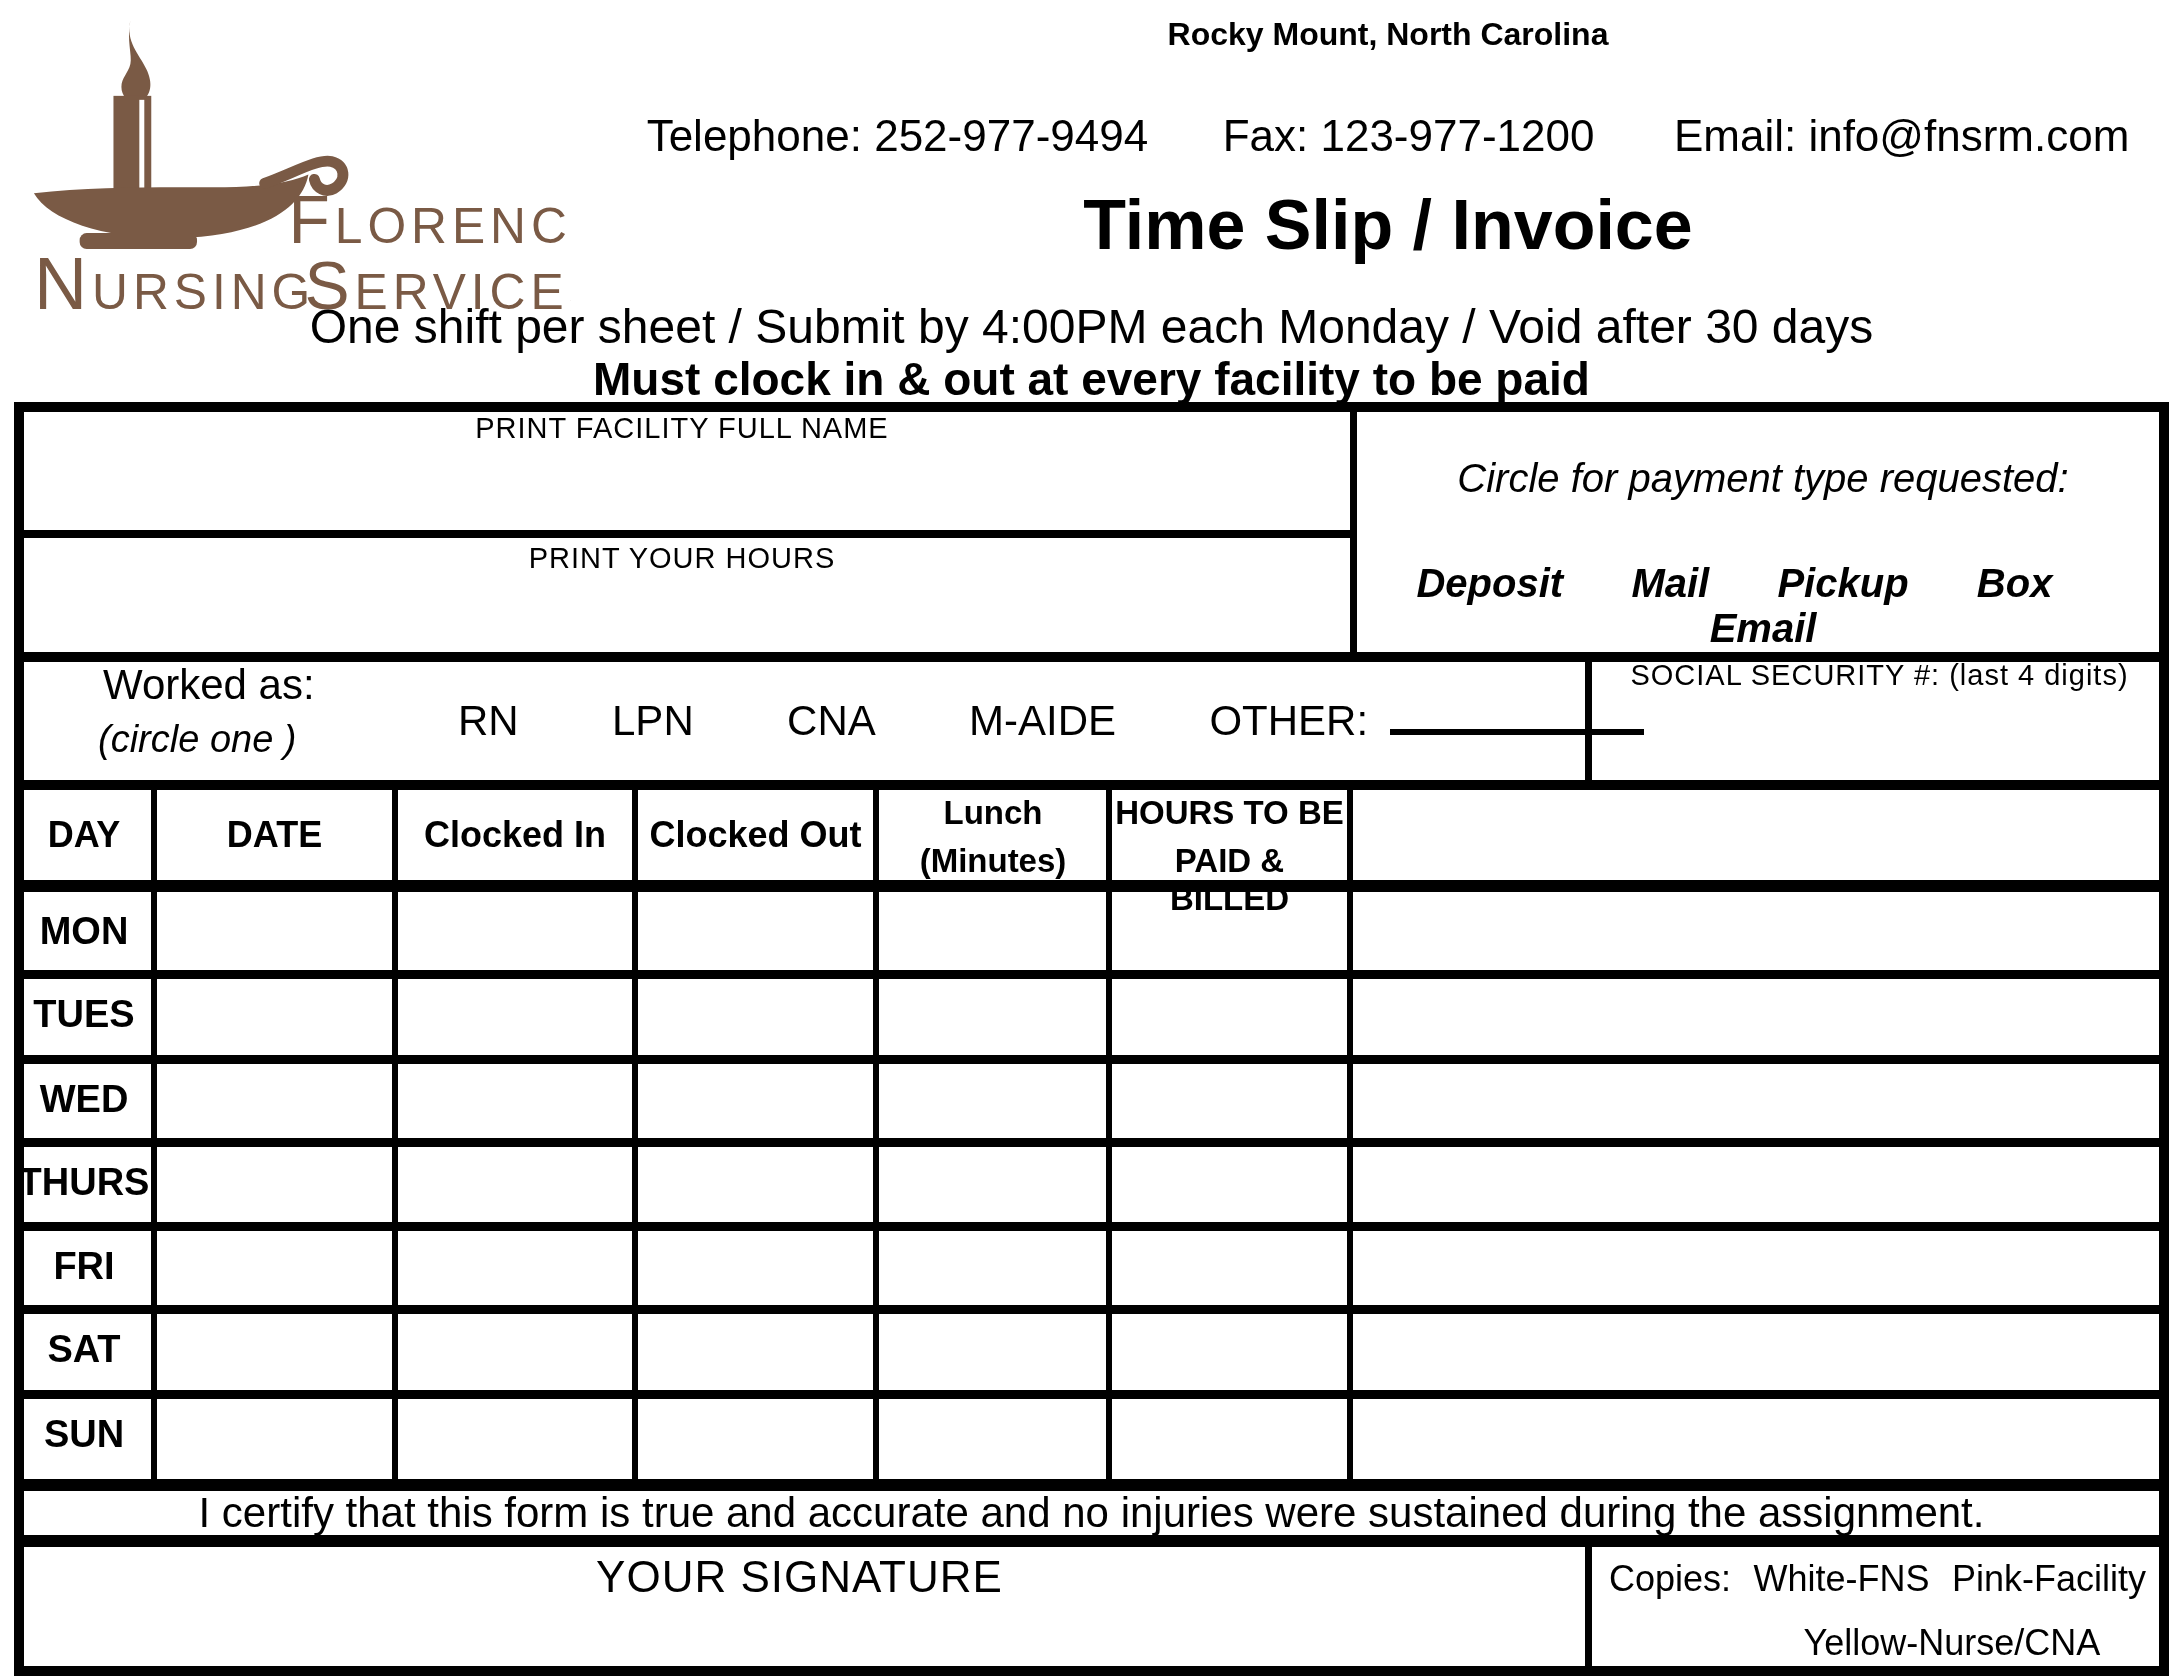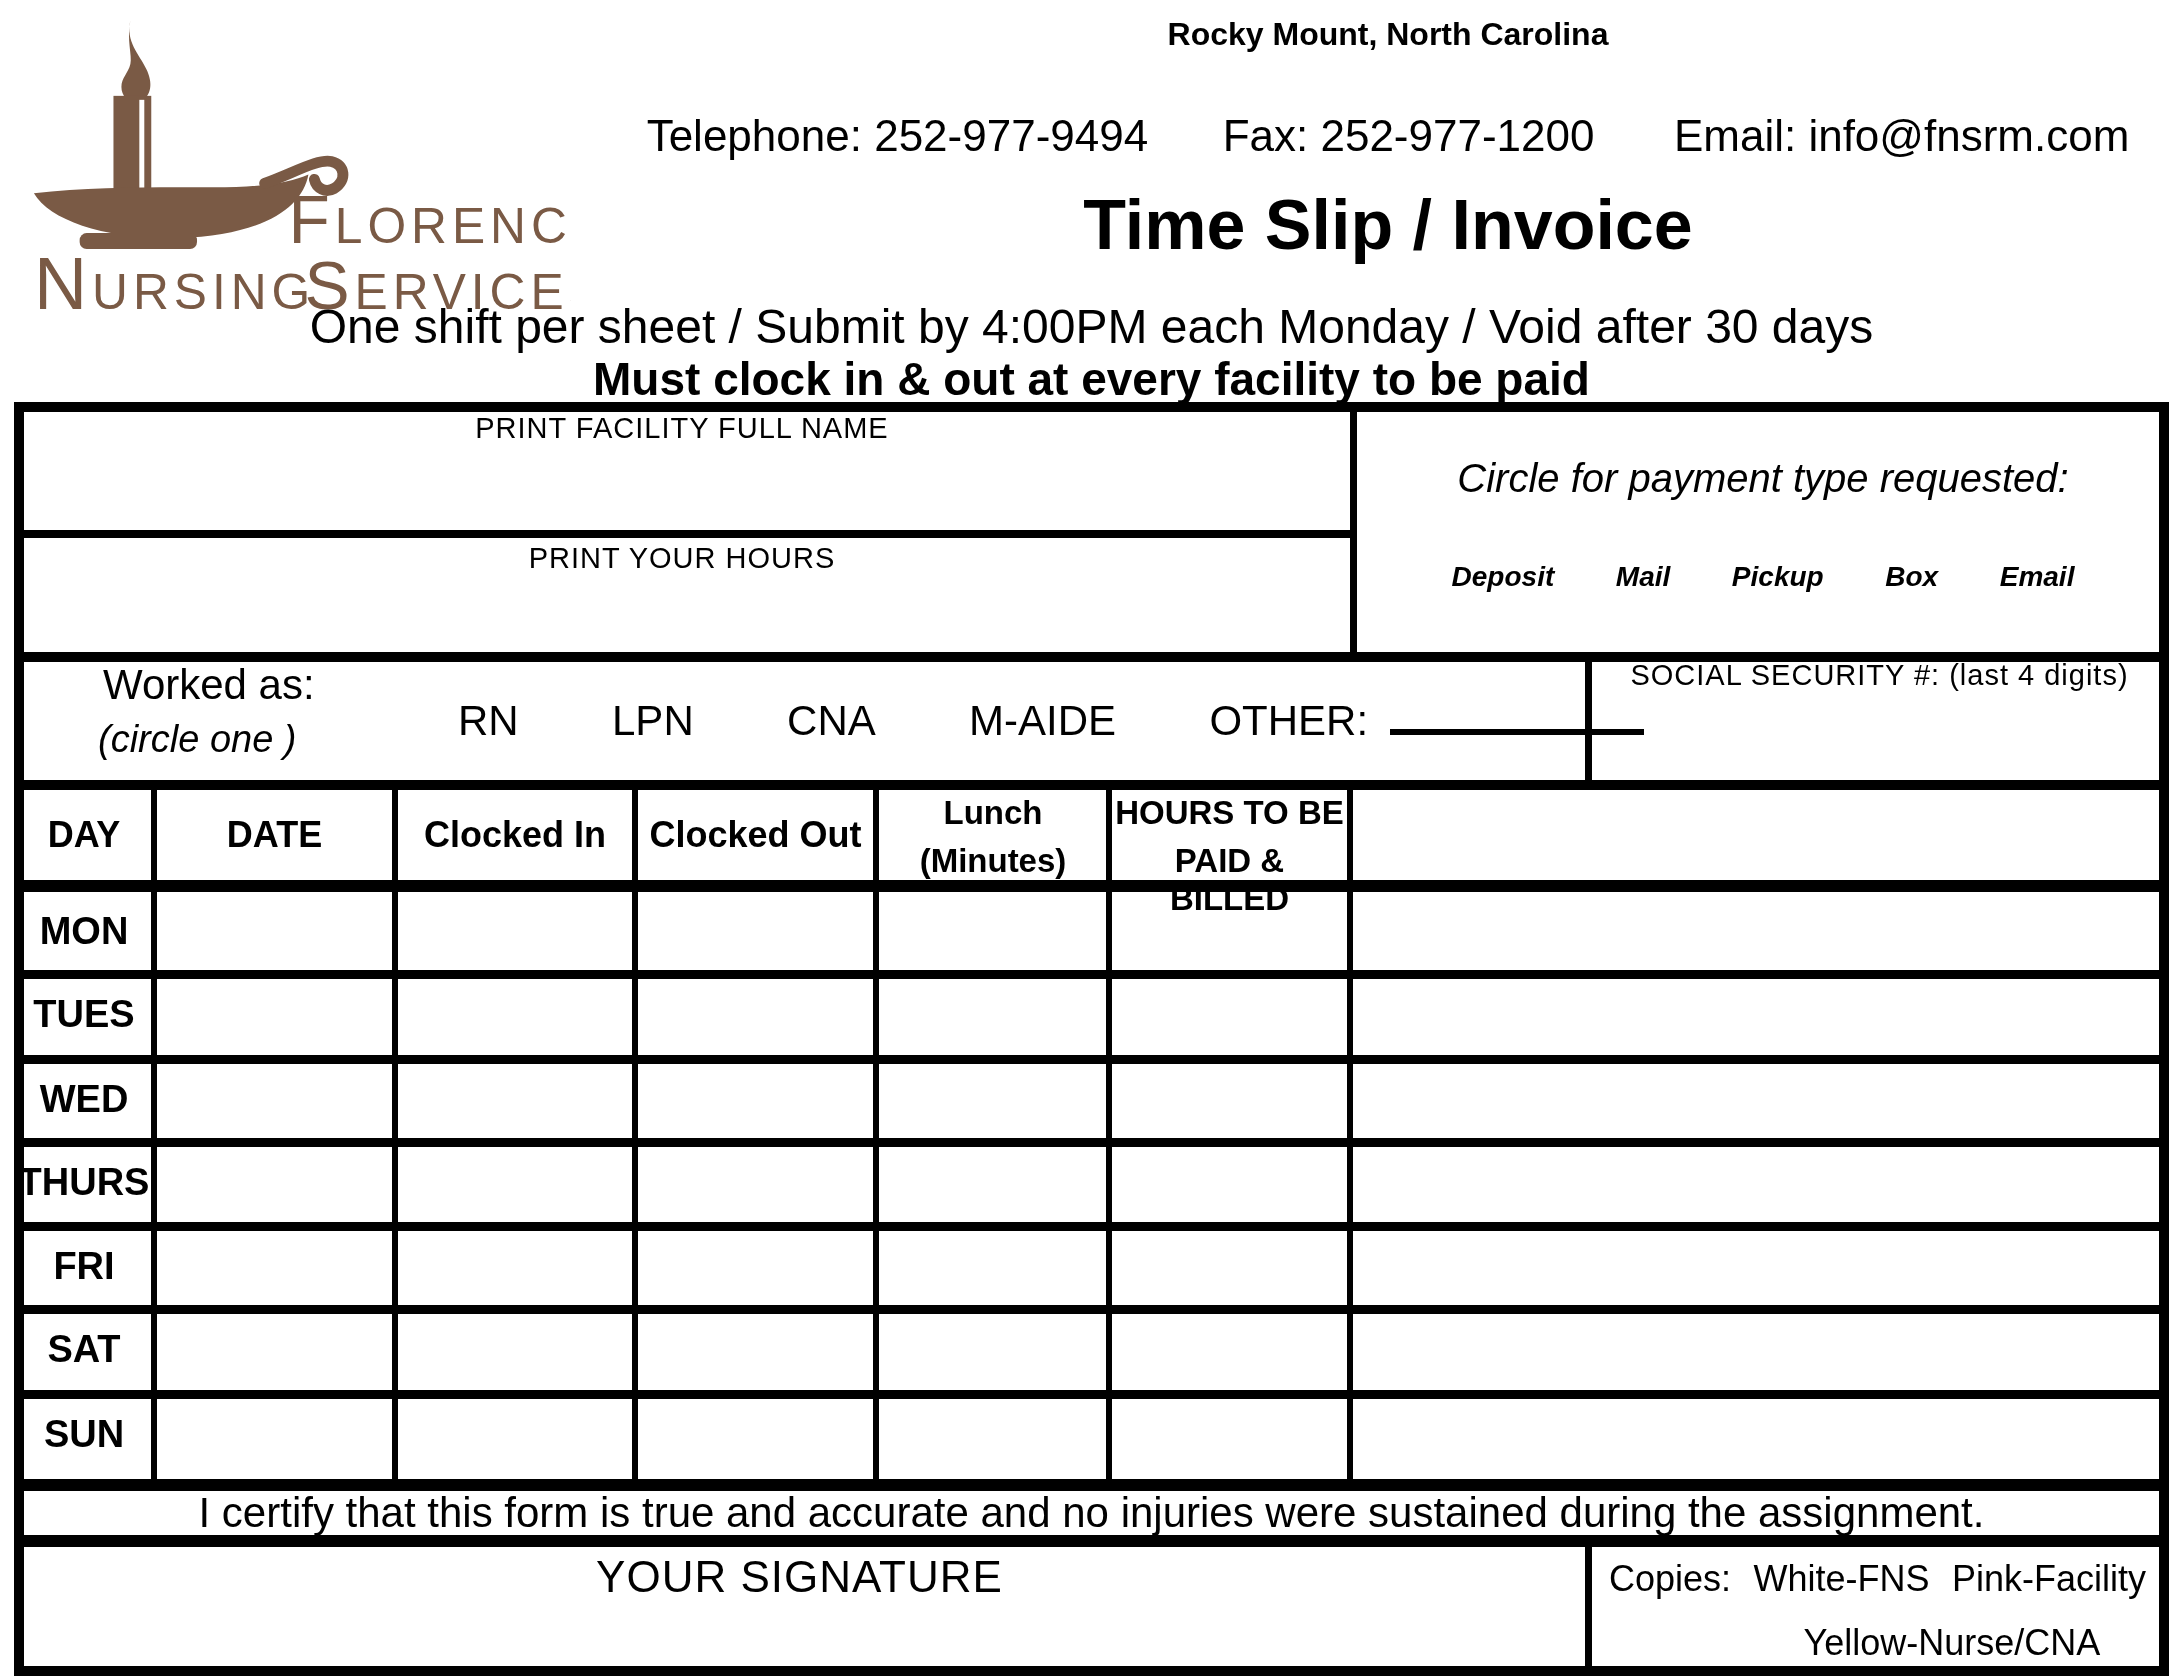--- a/index.html
+++ b/index.html
@@ -45,21 +45,21 @@
       <text class="logo-text" x="20" y="298" font-size="50"><tspan font-size="74">N</tspan><tspan>URSING</tspan></text>
       <text class="logo-text" x="292" y="298" font-size="50"><tspan font-size="68">S</tspan><tspan>ERVICES</tspan></text>
     </svg>
   </div>
 
   <div class="abs ctr b" style="left:617px;right:24px;top:16px;font-size:32px;">Rocky Mount, North Carolina</div>
 
   <div class="abs ctr" style="left:617px;right:24px;top:111px;font-size:44px;">
     <span>Telephone: 252-977-9494</span>
     <span style="display:inline-block;width:50px;"></span>
-    <span>Fax: 252-977-1200</span>
+    <span>Fax: 123-977-1200</span>
     <span style="display:inline-block;width:55px;"></span>
     <span>Email: info@fnsrm.com</span>
   </div>
 
   <div class="abs ctr b" style="left:617px;right:24px;top:185px;font-size:70px;">Time Slip / Invoice</div>
 
   <div class="abs ctr" style="left:0;right:0;top:299px;font-size:48px;">One shift per sheet / Submit by 4:00PM each Monday / Void after 30 days</div>
 
   <div class="abs ctr b" style="left:0;right:0;top:352px;font-size:46px;">Must clock in &amp; out at every facility to be paid</div>
 
@@ -82,21 +82,21 @@
   <div class="vl" style="left:1347px;top:780px;width:6px;height:710px;"></div>
   <div class="vl" style="left:1585px;top:1535px;width:7px;height:140px;"></div>
 
   <div class="abs ctr small-label" style="left:14px;width:1336px;top:412px;">PRINT FACILITY FULL NAME</div>
   <div class="fieldcell" style="left:30px;top:453px;width:1308px;height:72px;"></div>
 
   <div class="abs ctr small-label" style="left:14px;width:1336px;top:542px;">PRINT YOUR HOURS</div>
   <div class="fieldcell" style="left:30px;top:583px;width:1308px;height:62px;"></div>
 
   <div class="abs ctr i" style="left:1361px;width:804px;top:456px;font-size:40px;">Circle for payment type requested:</div>
-  <div class="abs ctr b i" style="left:1361px;width:804px;top:561px;font-size:28px;">
+  <div class="abs ctr b i" style="left:1361px;width:804px;top:561px;font-size:40px;">
     <span class="opt">Deposit</span>
     <span style="display:inline-block;width:46px;"></span>
     <span class="opt">Mail</span>
     <span style="display:inline-block;width:46px;"></span>
     <span class="opt">Pickup</span>
     <span style="display:inline-block;width:46px;"></span>
     <span class="opt">Box</span>
     <span style="display:inline-block;width:46px;"></span>
     <span class="opt">Email</span>
   </div>

